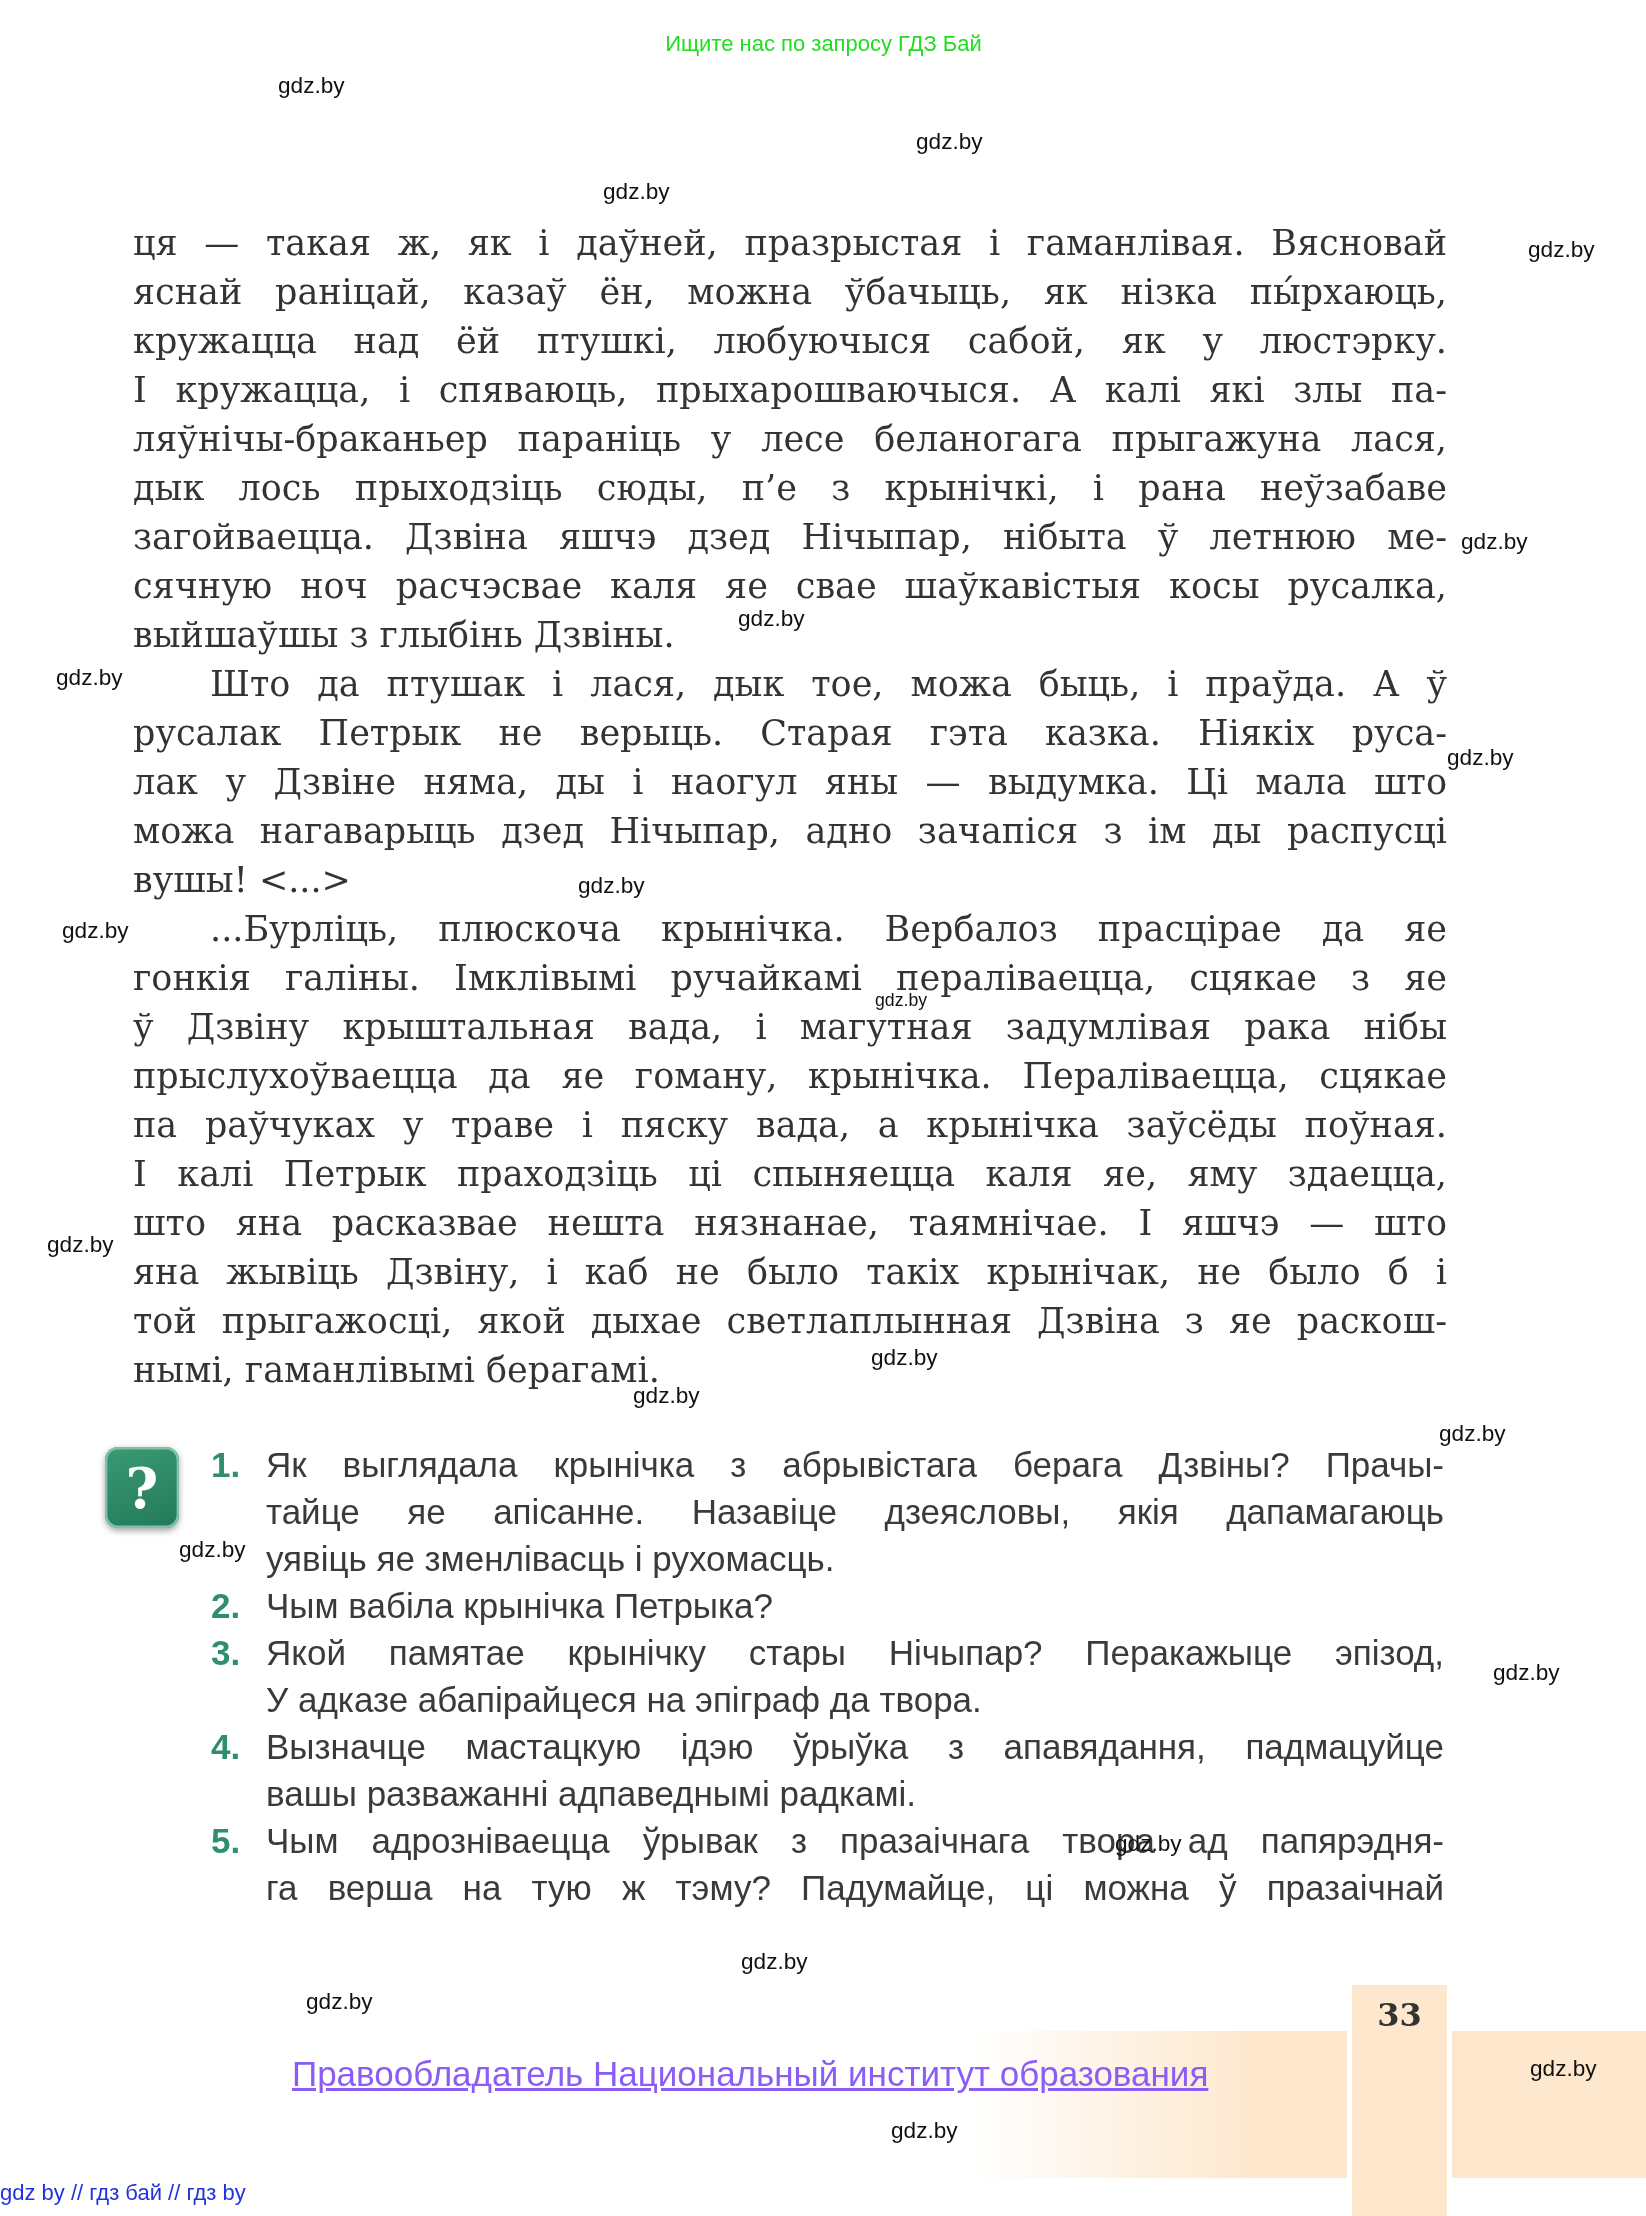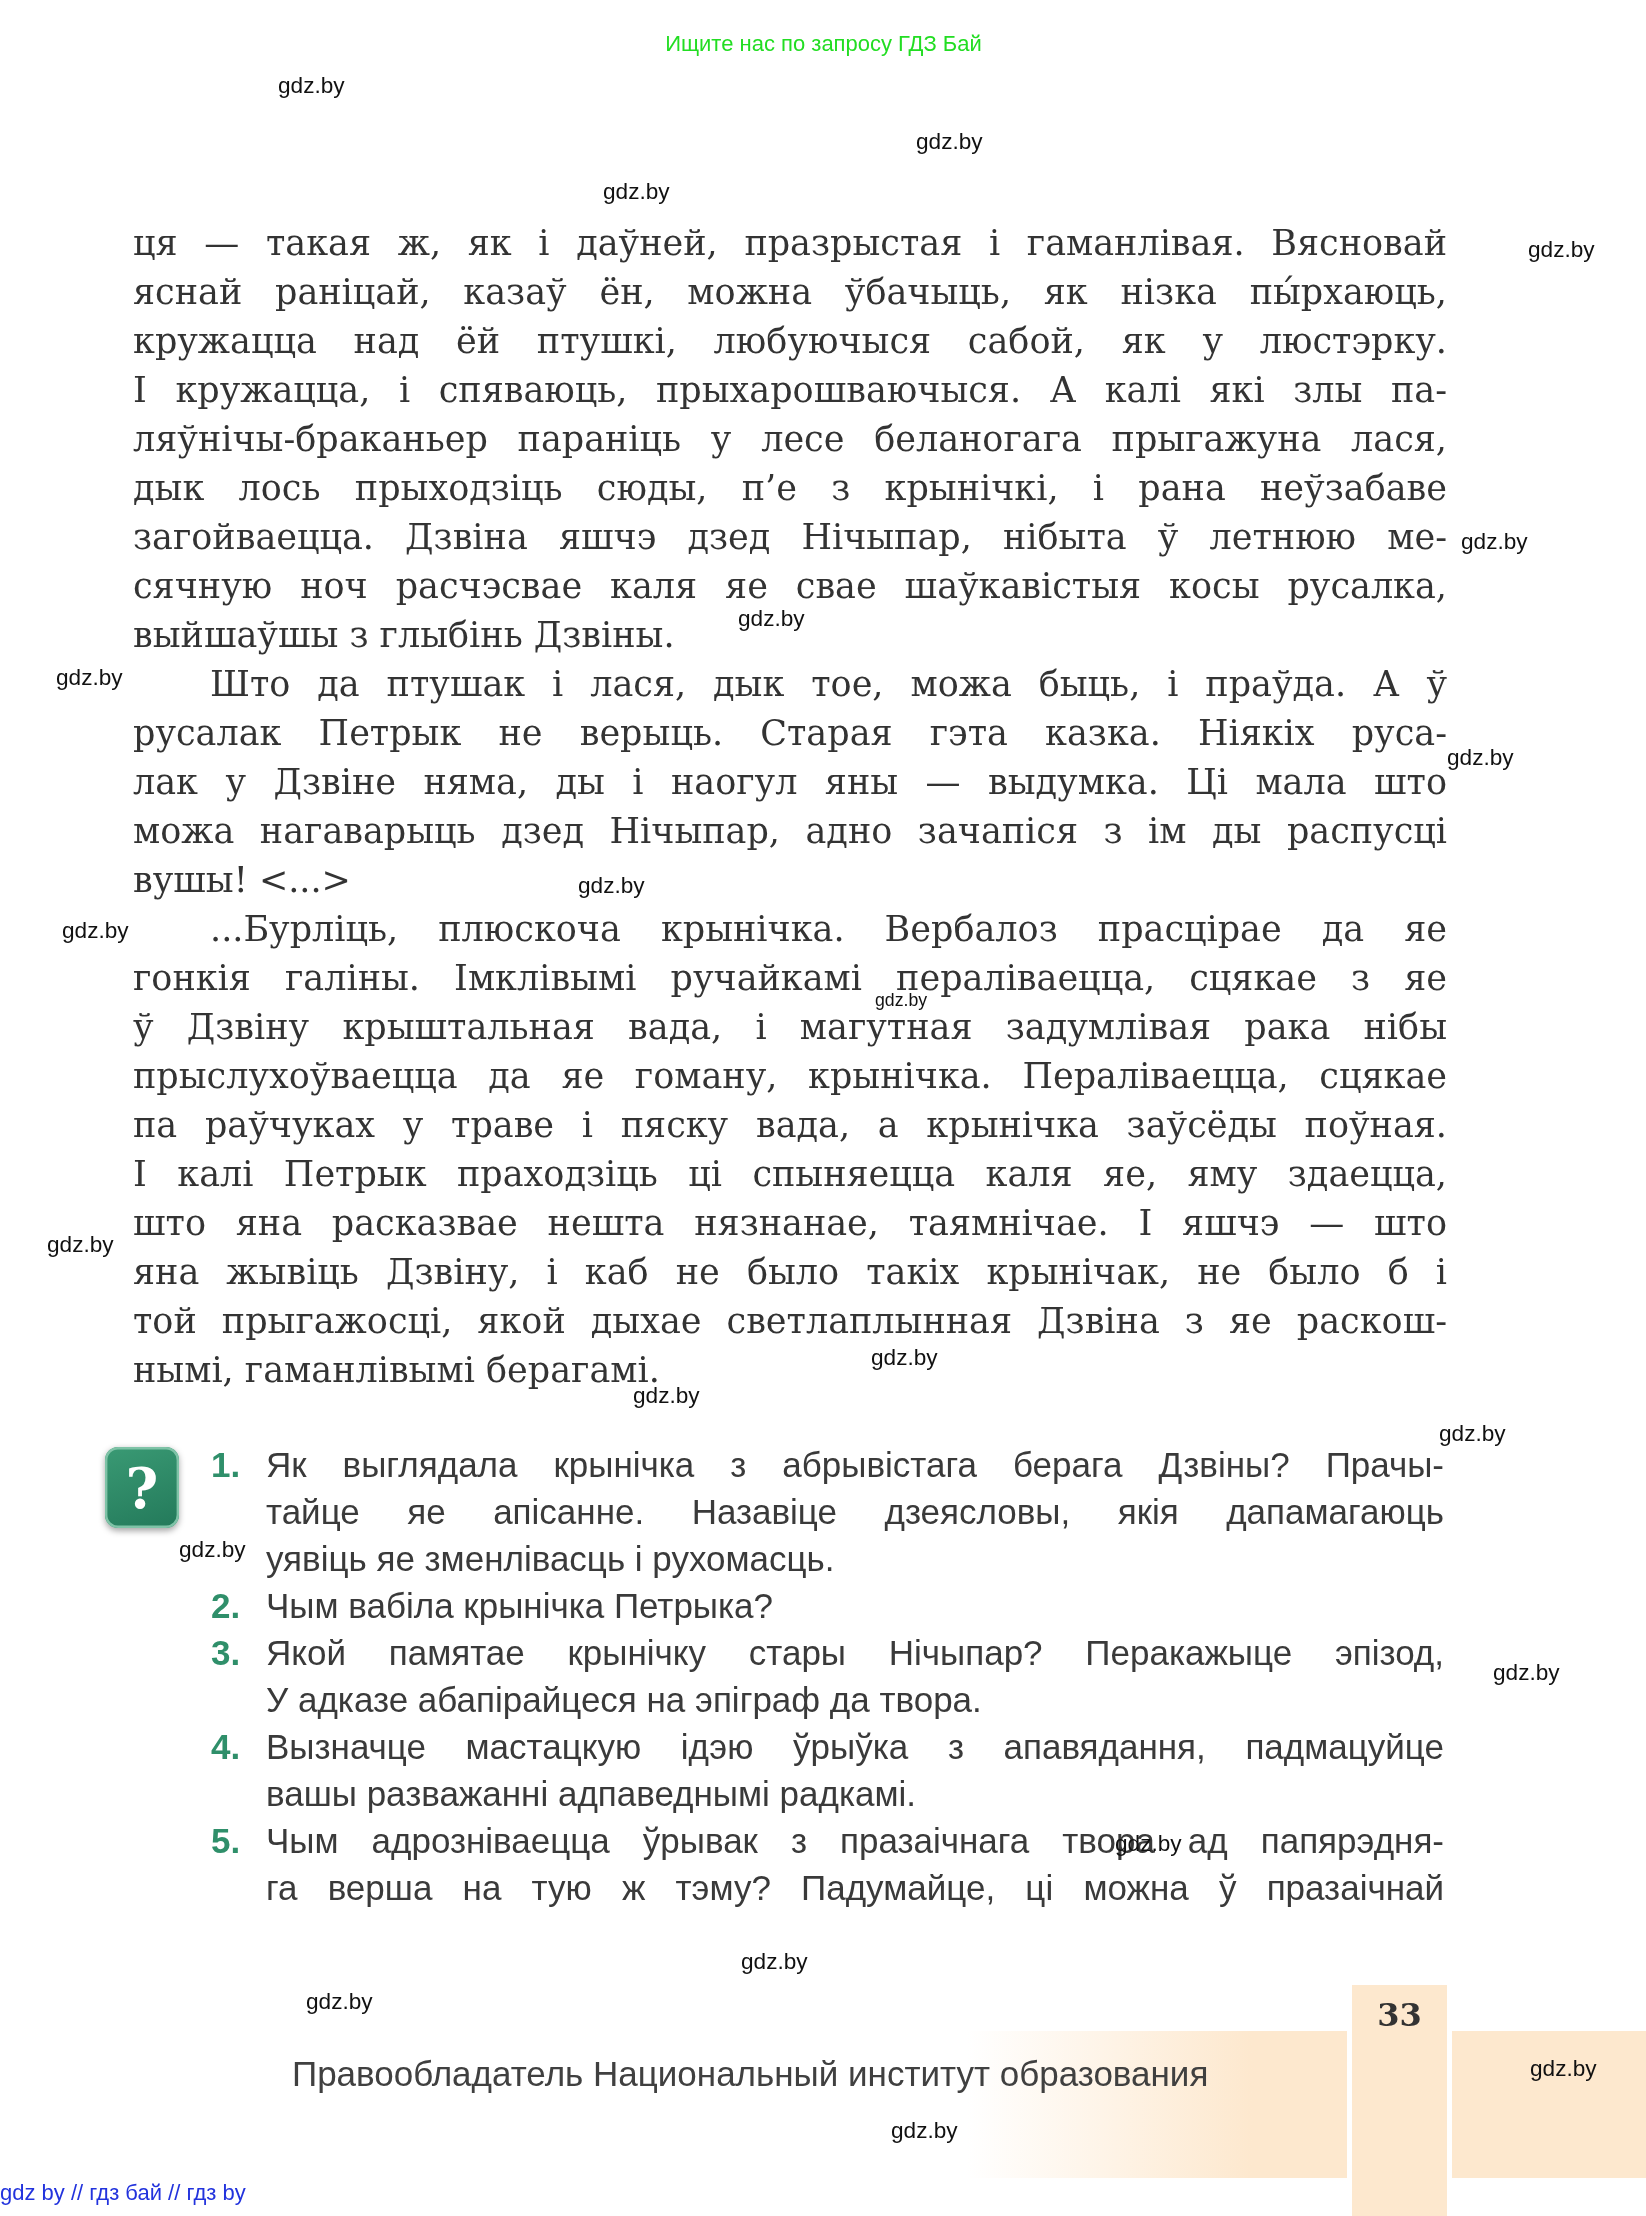--- a/index.html
+++ b/index.html
@@ -20,21 +20,21 @@
     font-family:"Liberation Sans", sans-serif; font-size:35px; line-height:47px; color:#3a3a3a; }
   .q { position:relative; padding-left:55px; }
   .q .num { position:absolute; left:0; top:0; color:#2f8f6a; font-weight:bold; }
   .q .qline { display:block; white-space:nowrap; text-align:justify; text-align-last:justify; height:47px; }
   .q .qline.last { text-align-last:left; }
   .footer-strip { position:absolute; left:967px; top:2031px; width:380px; height:147px;
     background:linear-gradient(90deg, rgba(253,232,206,0) 0%, #fde8ce 75%); }
   .page-box { position:absolute; left:1352px; top:1985px; width:95px; height:237px; background:#fde8ce; }
   .page-num { position:absolute; left:0; top:11.3px; width:95px; text-align:center; font-family:"DejaVu Serif", serif; font-weight:bold; font-size:32px; color:#333; }
   .right-box { position:absolute; left:1452px; top:2031px; width:195px; height:147px; background:#fde8ce; }
-  .copyright { position:absolute; left:292px; top:2054px; font-family:"Liberation Sans", sans-serif; font-size:35px; color:#404040; white-space:nowrap; }
+  .copyright { position:absolute; left:292px; top:2054px; font-family:"Liberation Sans", sans-serif; font-size:35px; color:#8b5cf6; white-space:nowrap;text-decoration:underline; }
   .bottom-links { position:absolute; left:0; top:2180px; width:1647px; text-align:left; font-family:"Liberation Sans", sans-serif; font-size:22px; color:#2233dd; }
 </style>
 </head>
 <body>
 
 <div class="top-banner">Ищите нас по запросу ГДЗ Бай</div>
 
 <div class="prose">
   <span class="line">ця — такая ж, як і даўней, празрыстая і гаманлівая. Вясновай</span>
   <span class="line">яснай раніцай, казаў ён, можна ўбачыць, як нізка пы́рхаюць,</span>

